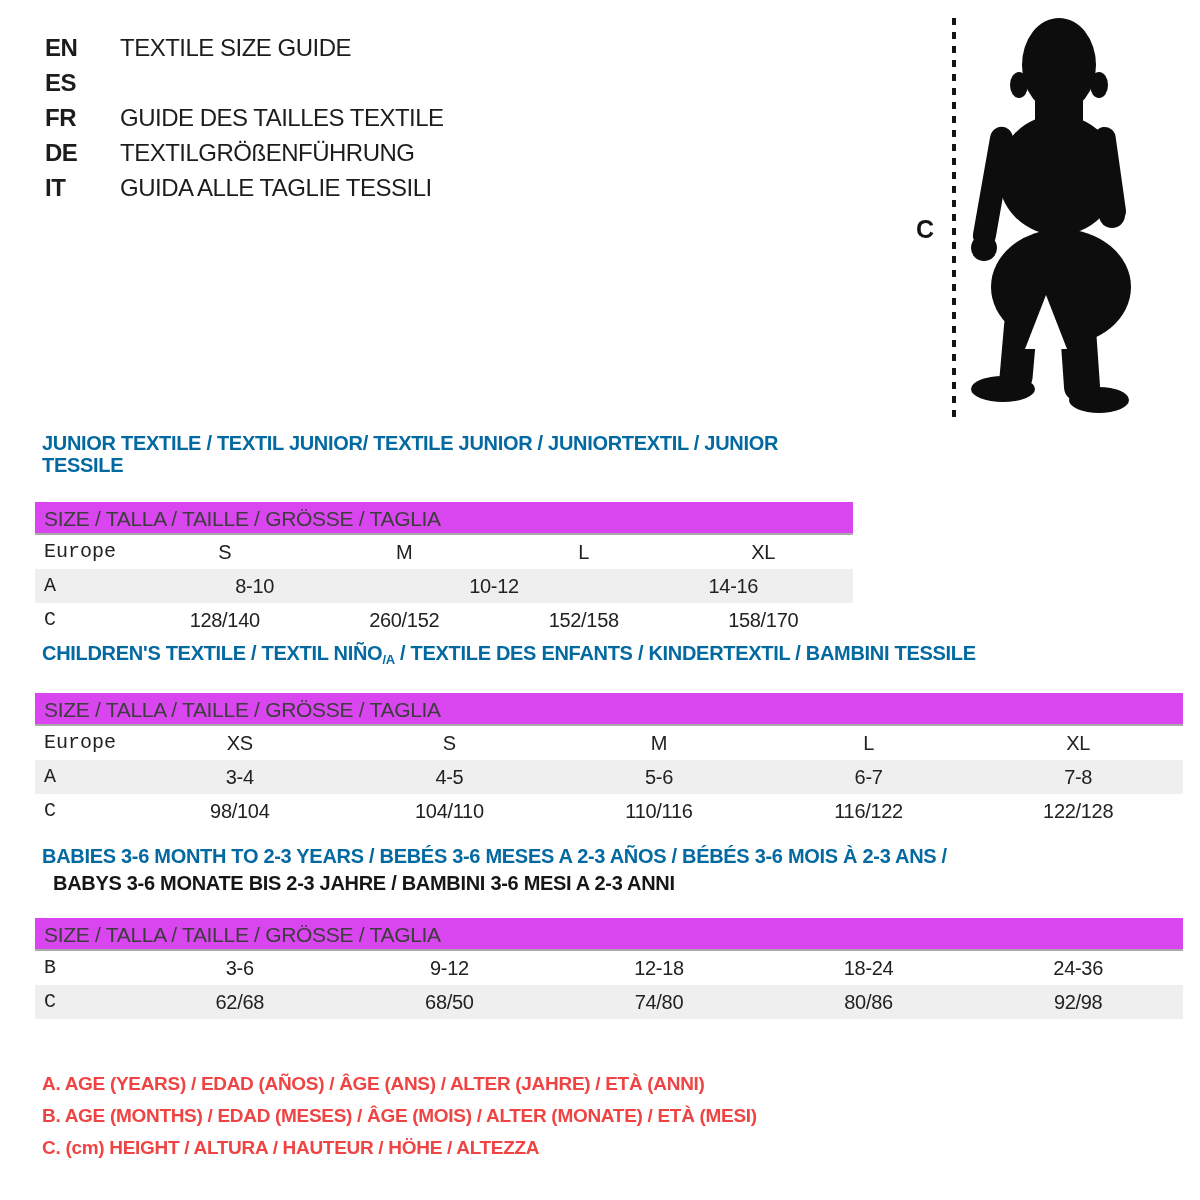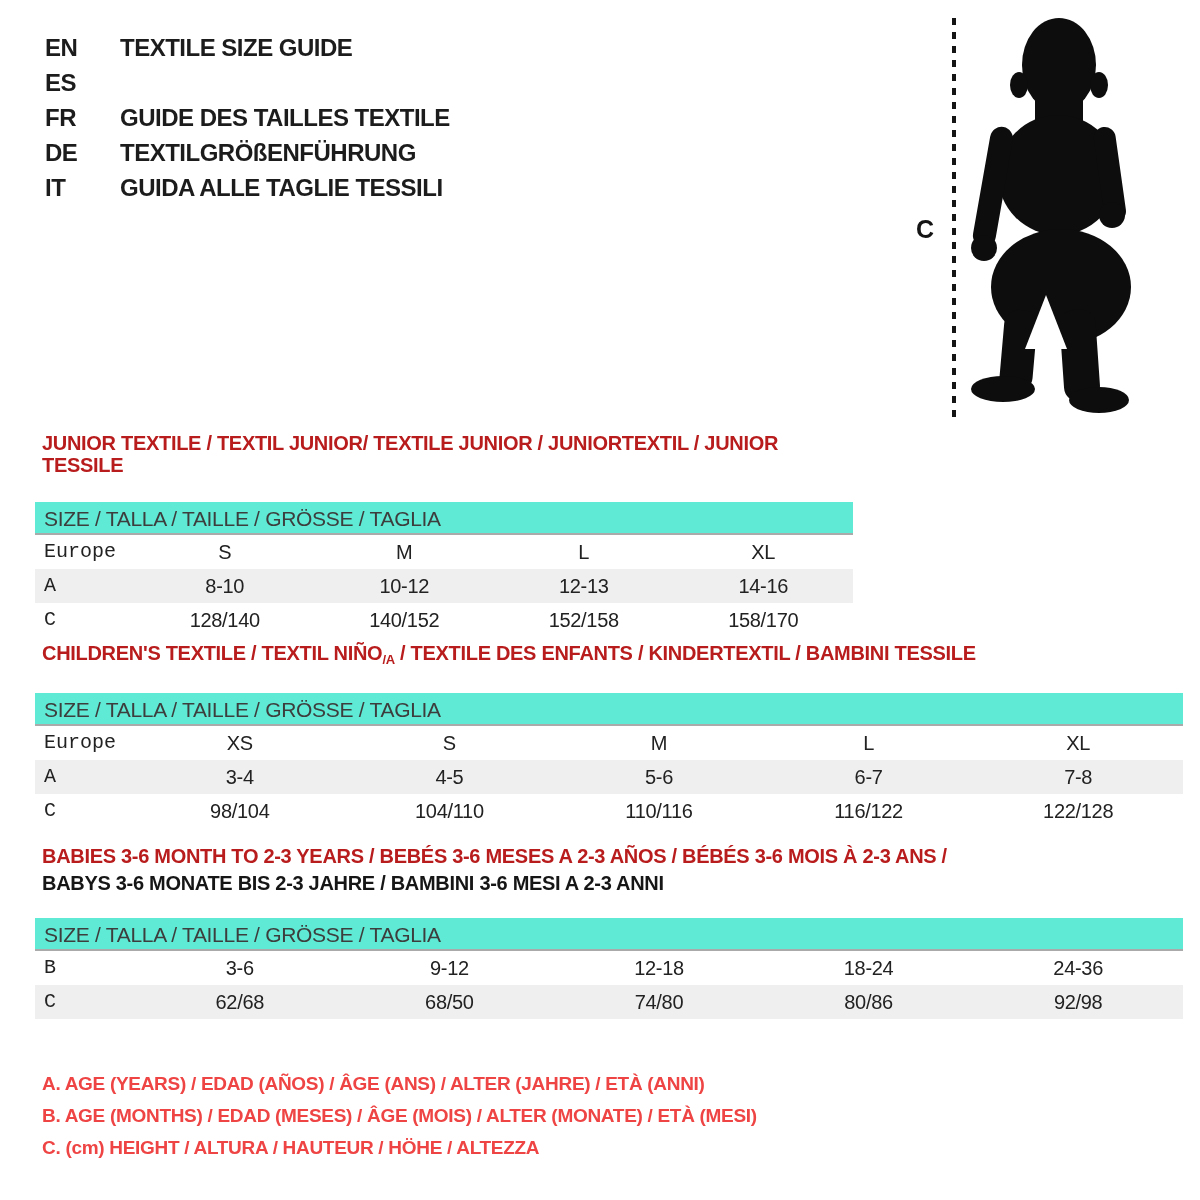--- a/index.html
+++ b/index.html
@@ -12,21 +12,21 @@
     color: #1c1c1c;
     overflow: hidden;
   }
 
   
   .lang-header { position: absolute; left: 45px; top: 30px; }
   .lang-row { display: flex; height: 35px; line-height: 35px; }
   .lang-code {
     width: 75px; font-size: 24px; font-weight: 700; letter-spacing: -0.5px;
   }
-  .lang-title { font-size: 24px; font-weight: 700; letter-spacing: -0.5px; }
+  .lang-title { font-size: 24px; font-weight: 400; letter-spacing: -0.5px; }
 
   
   .figure { position: absolute; left: 905px; top: 10px; width: 280px; height: 415px; }
   .dash-line {
     position: absolute; left: 47px; top: 8px; width: 4px; height: 402px;
     background: repeating-linear-gradient(to bottom, #141414 0 7px, transparent 7px 14px);
   }
   .c-label {
     position: absolute; left: 11px; top: 205px;
     font-size: 25px; font-weight: 600; color: #141414;
@@ -34,29 +34,29 @@
   .figure svg { position: absolute; left: 58px; top: 5px; }
 
   
   .sec { position: absolute; left: 35px; }
   .sec-junior   { top: 432px; width: 818px; }
   .sec-children { top: 642px; width: 1148px; }
   .sec-babies   { top: 845px; width: 1148px; }
 
   .sec h2 {
     margin: 0 0 0 7px; font-size: 20px; font-weight: 700;
-    letter-spacing: -0.3px; line-height: 22px; color: #b91c1c;
+    letter-spacing: -0.3px; line-height: 22px; color: #0369a1;
   }
   .sec h2 .sub { font-size: 13px; position: relative; top: 4px; font-weight: 700; }
-  .title-line2 { margin-left: 7px; font-size: 20px; font-weight: 700;
+  .title-line2 { margin-left: 18px; font-size: 20px; font-weight: 700;
     letter-spacing: -0.3px; line-height: 32px; color: #161616; }
 
   .size-bar {
     margin-top: 26px; height: 33px; line-height: 33px;
-    background: #5eead4; border-bottom: 2px solid #aaaaaa;
+    background: #d946ef; border-bottom: 2px solid #aaaaaa;
     padding-left: 9px; box-sizing: border-box;
     font-size: 21px; color: #3d3d3d; letter-spacing: -0.3px;
   }
   .sec-babies .size-bar { margin-top: 19px; }
 
   .trow { display: flex; height: 34px; line-height: 34px; font-size: 20px; }
   .trow.shaded { background: #efefef; }
   .tlabel { width: 100px; padding-left: 9px; box-sizing: border-box; color: #222; font-family: Liberation Mono, monospace; }
   .tcell { flex: 1; text-align: center; color: #222; letter-spacing: -0.3px; }
 
@@ -135,27 +135,26 @@
       <div class="tlabel">Europe</div>
       <div class="tcell">S</div>
       <div class="tcell">M</div>
       <div class="tcell">L</div>
       <div class="tcell">XL</div>
     </div>
     <div class="trow shaded">
       <div class="tlabel">A</div>
       <div class="tcell">8-10</div>
       <div class="tcell">10-12</div>
-      <div class="tcell">12-13</div>
       <div class="tcell">14-16</div>
     </div>
     <div class="trow">
       <div class="tlabel">C</div>
       <div class="tcell">128/140</div>
-      <div class="tcell">140/152</div>
+      <div class="tcell">260/152</div>
       <div class="tcell">152/158</div>
       <div class="tcell">158/170</div>
     </div>
   </section>
 
   <section class="sec sec-children">
     <h2><span>CHILDREN'S TEXTILE / TEXTIL NIÑO</span><span class="sub">/A</span><span> / TEXTILE DES ENFANTS / KINDERTEXTIL / BAMBINI TESSILE</span></h2>
     <div class="size-bar">
       <span>SIZE / TALLA / TAILLE / GRÖSSE / TAGLIA</span>
     </div>

